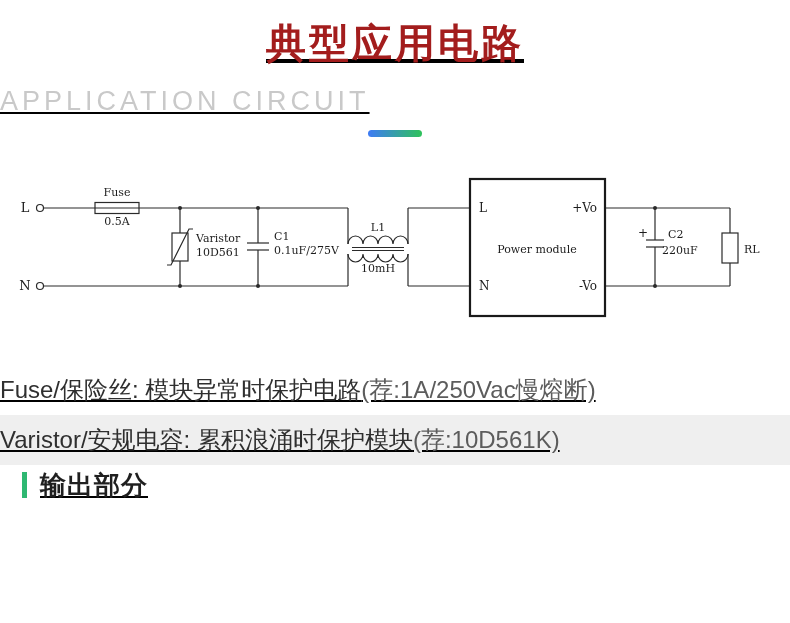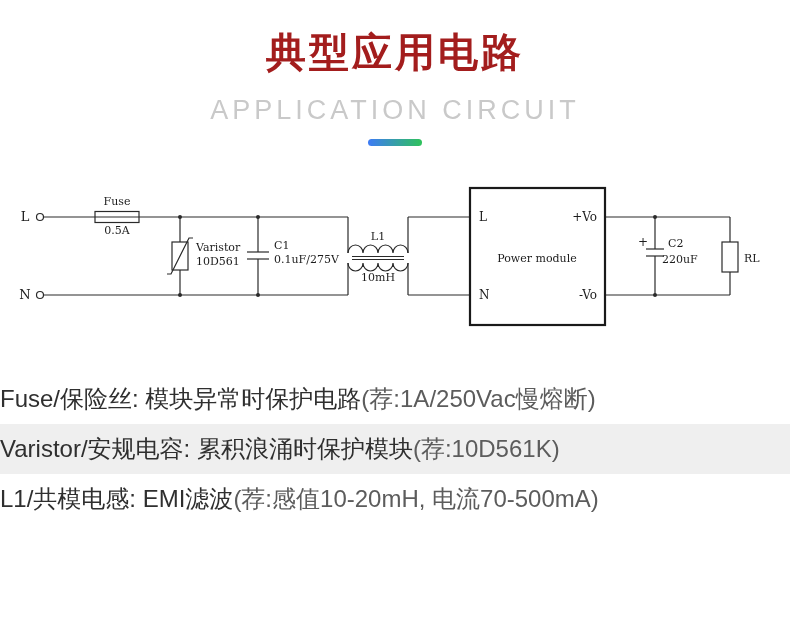--- a/index.html
+++ b/index.html
@@ -2,35 +2,35 @@
 <html style="--title-red: #a31d1d; --subtitle-gray: #c9c9c9; --gradient-blue: #3e7bf5; --gradient-green: #2fc25b; --section-green: #2eb872; --row-alt-bg: #efefef;"><head>
 <meta charset="utf-8">
 <style>
   * { box-sizing: border-box; margin: 0; padding: 0; }
   html, body { background: #ffffff; }
   body { font-family: "Liberation Sans", sans-serif; }
   .page {
     position: relative;
     width: 790px;
     height: 510px;
-    margin: 9px auto;
+    margin: 0 auto;
     background: #ffffff;
     overflow: hidden;
+    text-decoration: underline;
   }
   .title {
     padding-top: 16px;
     text-align: center;
     font-size: 40px;
     font-weight: 700;
     letter-spacing: 3px;
     color: var(--title-red, #a31d1d);
   }
   .subtitle {
     margin-top: 15px;
-    text-align: center;
     font-size: 27px;
     font-weight: 500;
     letter-spacing: 4px;
     color: var(--subtitle-gray, #c9c9c9);
   }
   .accent-bar {
     width: 54px;
     height: 7px;
     border-radius: 4px;
     margin: 13px auto 0 auto;
@@ -194,21 +194,20 @@
         <circle class="sch-dot" cx="655" cy="45" r="2"></circle>
         <circle class="sch-dot" cx="655" cy="123" r="2"></circle>
       </g>
     </svg>
   </div>
 
 
   <div class="rows">
     <div class="row"><span class="main">Fuse/保险丝: 模块异常时保护电路</span><span class="rec">(荐:1A/250Vac慢熔断)</span></div>
     <div class="row"><span class="main">Varistor/安规电容: 累积浪涌时保护模块</span><span class="rec">(荐:10D561K)</span></div>
-    <div class="row"><span class="main">L1/共模电感: EMI滤波</span><span class="rec">(荐:感值10-20mH, 电流70-500mA)</span></div>
   </div>
 
   <div class="next-peek">
     <span class="green-bar"></span>
     <div class="section-title">输出部分</div>
   </div>
 
 </div>
 
 </body></html>

